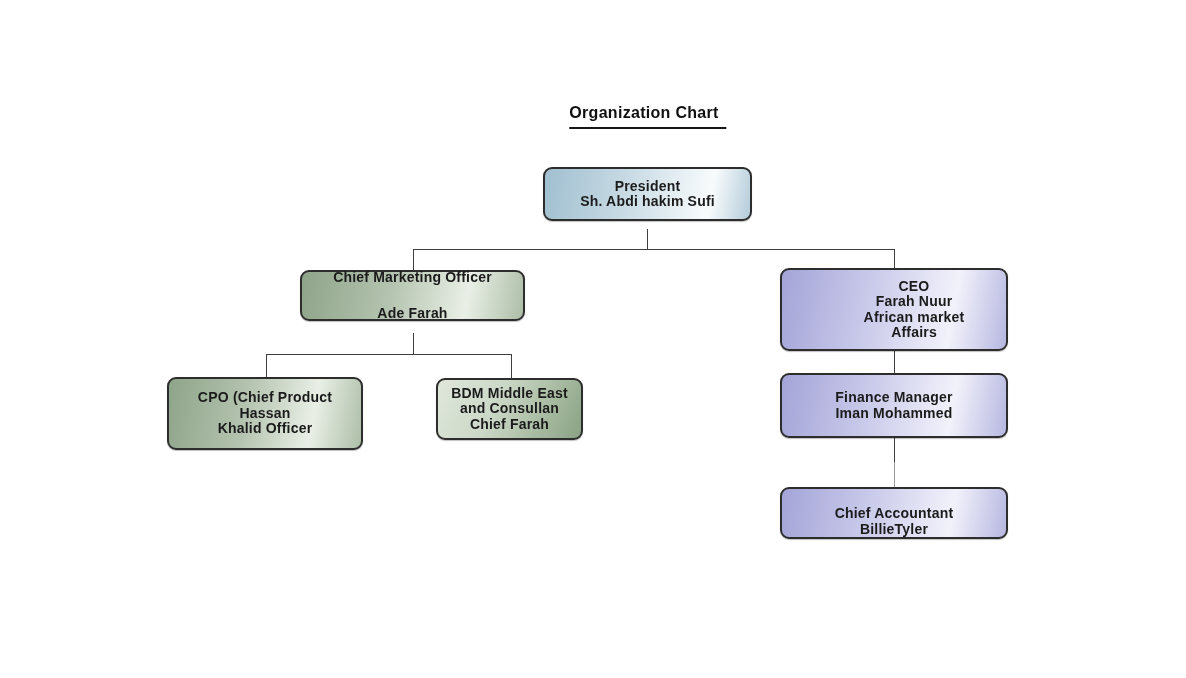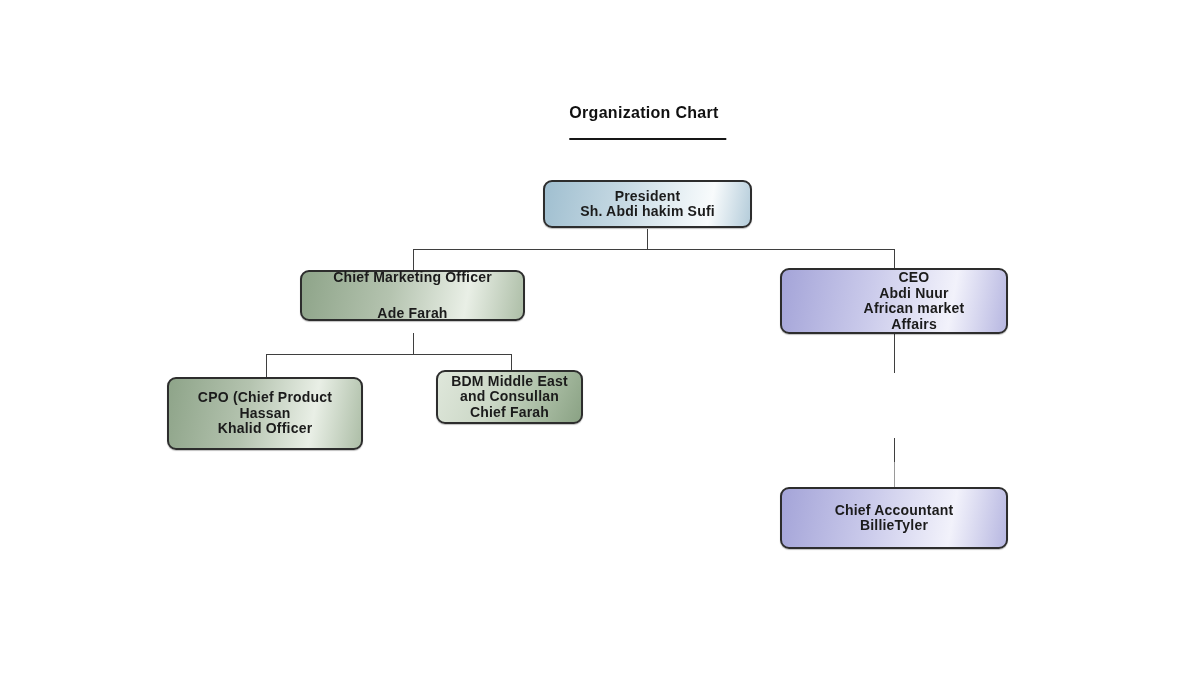--- a/index.html
+++ b/index.html
@@ -17,21 +17,21 @@
     top: 104px;
     transform: translateX(-50%);
     font-size: 16px;
     font-weight: bold;
     color: #101010;
     white-space: nowrap;
   }
   .chart-title .underlined {
     border-bottom: 2px solid #161616;
     padding-right: 8px;
-    padding-bottom: 17px;
+    padding-bottom: 6px;
     letter-spacing: 0.3px;
   }
   .node {
     position: absolute;
     box-sizing: border-box;
     border: 2px solid #2d2d2d;
     border-radius: 9px;
     display: flex;
     flex-direction: column;
     align-items: center;
@@ -74,48 +74,52 @@
   <div class="connector" style="left:413px; top:250px; width:1px; height:20px;"></div>
   <div class="connector" style="left:894px; top:250px; width:1px; height:18px;"></div>
   <div class="connector" style="left:413px; top:333px; width:1px; height:21px;"></div>
   <div class="connector" style="left:266px; top:354px; width:246px; height:1px;"></div>
   <div class="connector" style="left:266px; top:355px; width:1px; height:22px;"></div>
   <div class="connector" style="left:511px; top:355px; width:1px; height:23px;"></div>
   <div class="connector" style="left:894px; top:334px; width:1px; height:39px;"></div>
   <div class="connector" style="left:894px; top:438px; width:1px; height:24px;"></div>
   <div class="connector light" style="left:894px; top:462px; width:1px; height:25px;"></div>
 
-  <div class="node blue spaced" style="left:543px; top:180px; width:209px; height:48px;">
+  <div class="node blue spaced" style="left:543px; top:167px; width:209px; height:54px;">
     <div class="line">President</div>
     <div class="line">Sh. Abdi hakim Sufi</div>
   </div>
 
   <div class="node green" style="left:300px; top:270px; width:225px; height:51px;gap:20px;">
     <div class="line">Chief Marketing Officer</div>
     <div class="line">Ade Farah</div>
   </div>
 
-  <div class="node purple" style="left:780px; top:268px; width:228px; height:66px;padding-left:40px;">
+  <div class="node purple" style="left:780px; top:268px; width:228px; height:83px;padding-left:40px;">
     <div class="line">CEO</div>
-    <div class="line">Abdi Nuur</div>
+    <div class="line">Farah Nuur</div>
     <div class="line">African market</div>
     <div class="line">Affairs</div>
   </div>
 
   <div class="node green" style="left:167px; top:377px; width:196px; height:73px;">
     <div class="line">CPO (Chief Product</div>
     <div class="line">Hassan</div>
     <div class="line">Khalid Officer</div>
   </div>
 
-  <div class="node green-rev" style="left:436px; top:370px; width:147px; height:54px;">
+  <div class="node green-rev" style="left:436px; top:378px; width:147px; height:62px;">
     <div class="line">BDM Middle East</div>
     <div class="line">and Consullan</div>
     <div class="line">Chief Farah</div>
   </div>
 
+  <div class="node purple spaced" style="left:780px; top:373px; width:228px; height:65px;">
+    <div class="line">Finance Manager</div>
+    <div class="line">Iman Mohammed</div>
+  </div>
 
-  <div class="node purple spaced" style="left:780px; top:487px; width:228px; height:62px;">
+  <div class="node purple spaced" style="left:780px; top:487px; width:228px; height:52px;justify-content:flex-end;">
     <div class="line">Chief Accountant</div>
     <div class="line">BillieTyler</div>
   </div>
 
 </div>
 
 </body></html>

